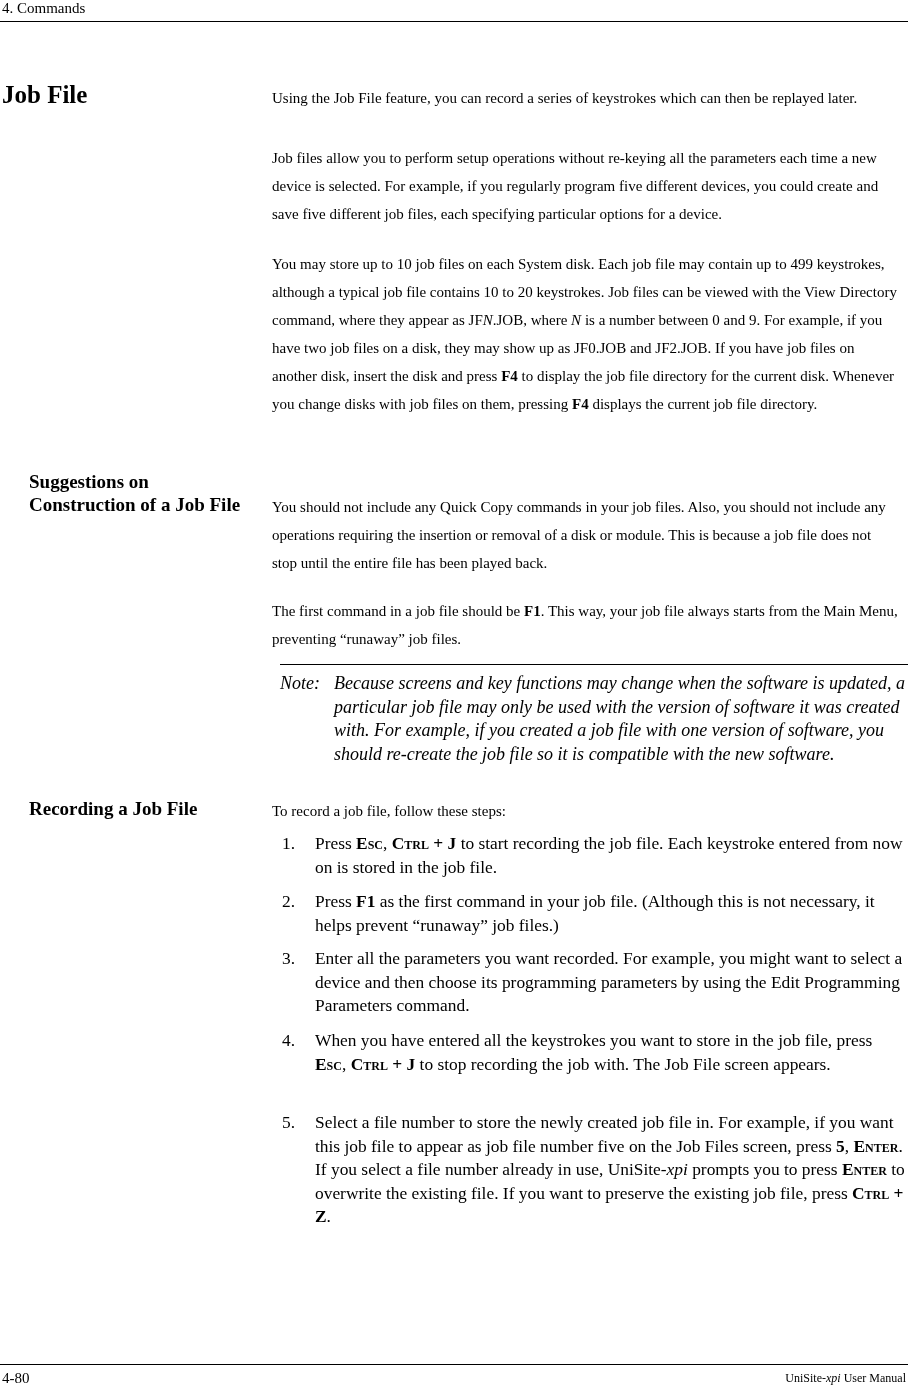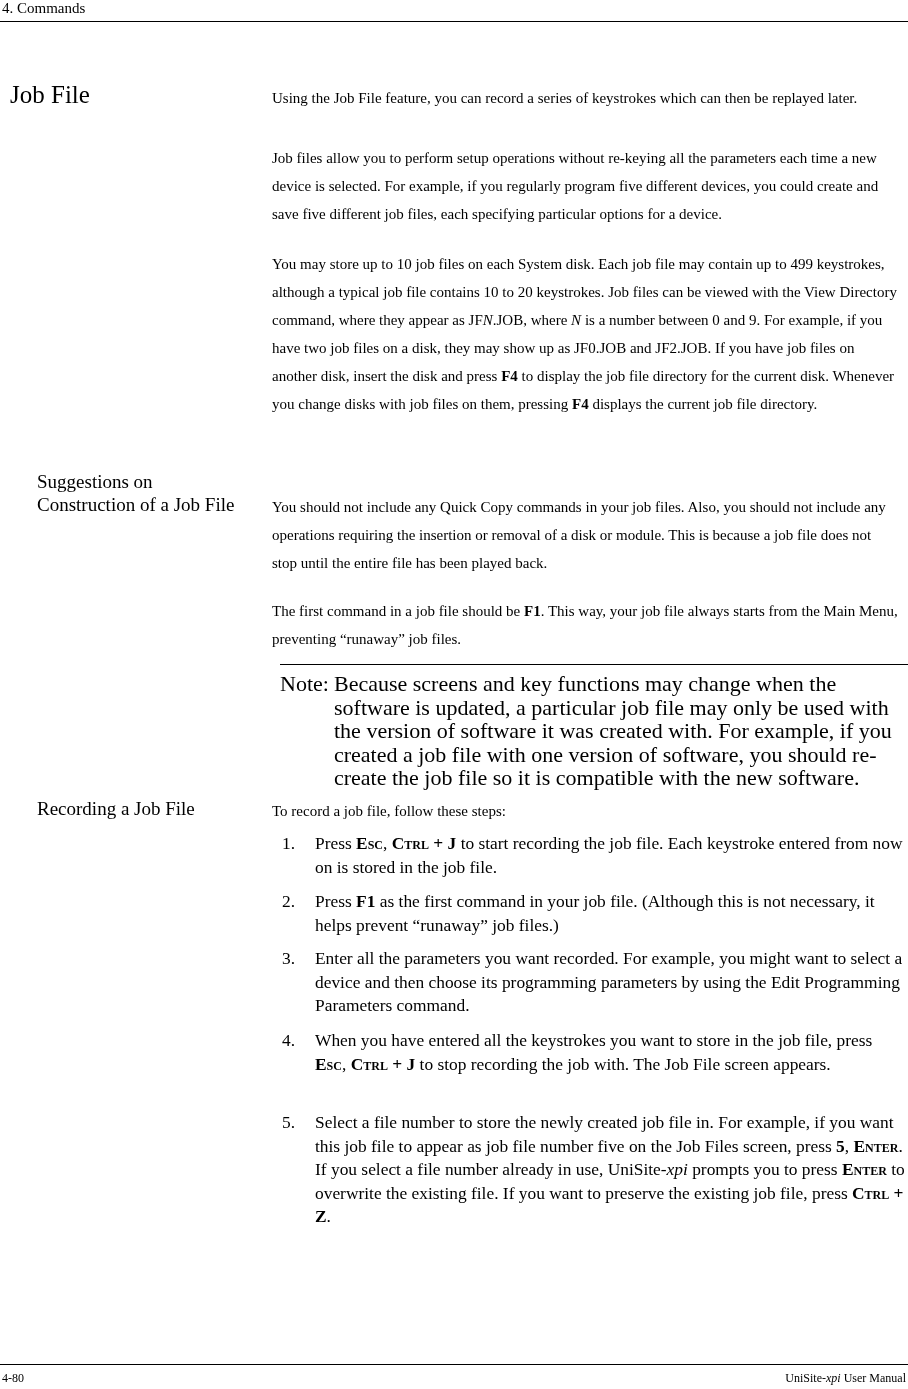--- a/index.html
+++ b/index.html
@@ -14,43 +14,43 @@
     }
     .head-rule {
       position: absolute; left: 0; top: 21px; width: 908px; height: 0;
       border-top: 1px solid #000;
     }
     .foot-rule {
       position: absolute; left: 0; top: 1364px; width: 908px; height: 0;
       border-top: 1px solid #000;
     }
     .page-num {
-      position: absolute; left: 2px; top: 1369px; font-size: 12px; line-height: 18px;
+      position: absolute; left: 2px; top: 1369px; font-size: 15px; line-height: 18px;
     }
     .manual-title {
       position: absolute; right: 2px; top: 1369px; font-size: 12px; line-height: 18px;
     }
     .side-head {
-      position: absolute; left: 10px; font-weight: normal;
+      position: absolute; left: 2px; font-weight: bold;
     }
     .h1 { font-size: 25px; top: 80px; line-height: 30px; }
     .h2 { font-size: 19px; line-height: 23px; margin-left: 27px; }
     .body {
       position: absolute; left: 272px; width: 626px;
       font-size: 15px; line-height: 28px;
     }
     .body p { margin: 0; }
     .sc { font-variant: small-caps; font-weight: bold; margin-top: 34px; }
     .note-rule {
       position: absolute; left: 280px; top: 664px; width: 628px;
       border-top: 1px solid #000;
     }
     .note {
       position: absolute; left: 280px; top: 672px; width: 626px;
-      font-size: 22px; line-height: 23.5px; 
+      font-size: 18px; line-height: 23.5px; font-style: italic;
     }
     .note-label { position: absolute; left: 0; top: 0; }
     .note-text { margin-left: 54px; }
     .step { position: absolute; left: 280px; width: 626px; font-size: 17.4px; line-height: 23.5px; }
     .step-num { position: absolute; left: 2px; top: 0; }
     .step-text { margin-left: 35px; }
   </style>
 </head>
 <body>
 

